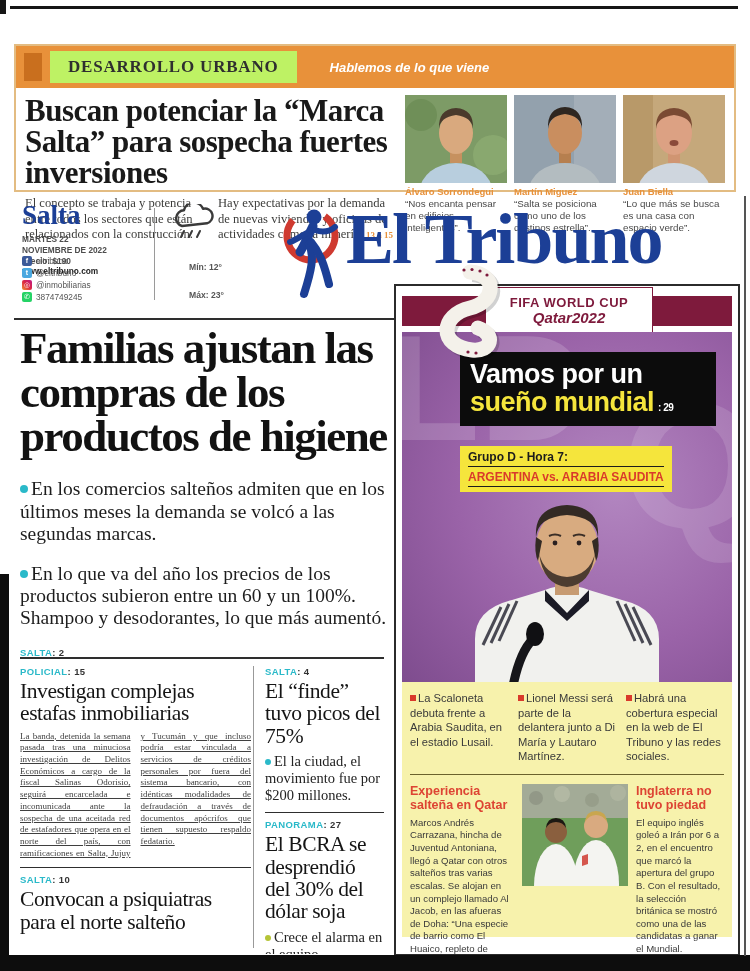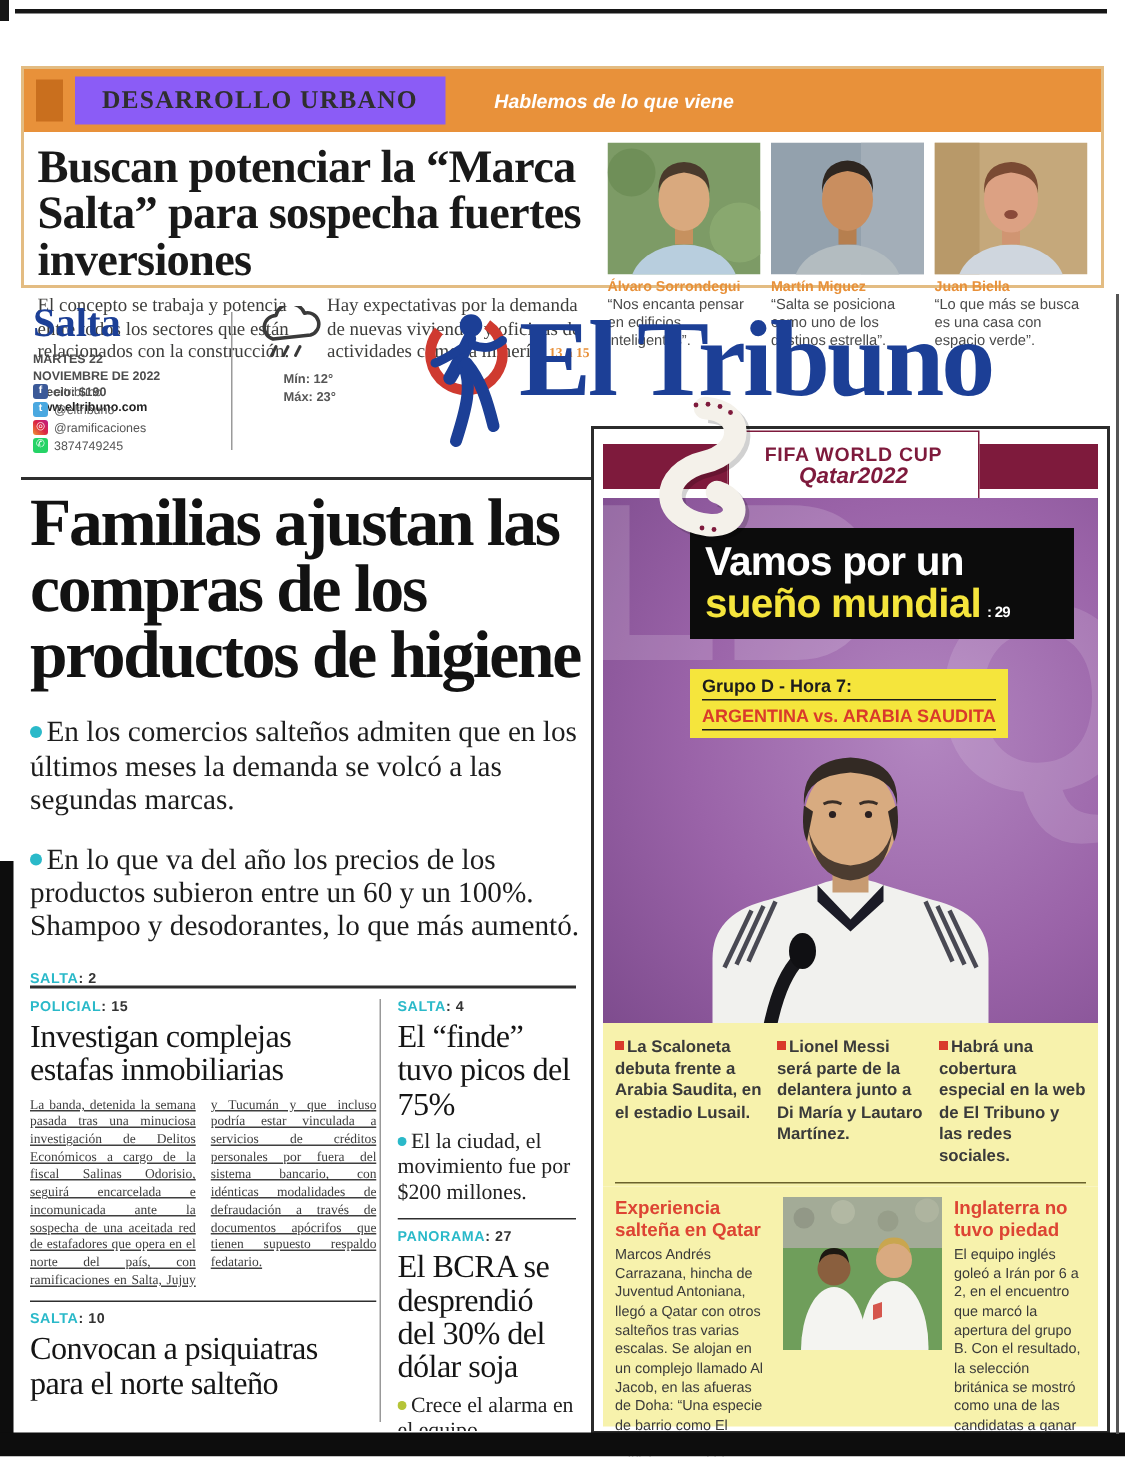--- a/index.html
+++ b/index.html
@@ -16,21 +16,21 @@
   .art-topline{position:absolute;left:10px;top:6px;width:728px;height:3px;background:#161616;}
   .art-topnub{position:absolute;left:0;top:0;width:6px;height:14px;background:#161616;}
   .art-left{position:absolute;left:0;top:574px;width:9px;height:382px;background:#0d0d0d;z-index:40;}
   .art-bottom{position:absolute;left:0;top:955px;width:750px;height:16px;background:#0d0d0d;z-index:40;}
   .art-right{position:absolute;left:744px;top:196px;width:2px;height:760px;background:#555;z-index:40;}
 
   
   .topstory{position:absolute;left:14px;top:44px;width:722px;height:148px;border:2px solid var(--border-tan,#E3BC82);background:#fff;}
   .banner{position:relative;height:42px;background:var(--accent-orange,#E8913A);display:flex;align-items:center;}
   .banner-chip{width:18px;height:28px;background:#c96f1e;margin-left:8px;}
-  .banner-tab{background:#8b5cf6;height:28px;margin-left:8px;padding:16px 18px;display:flex;align-items:center;
+  .banner-tab{background:#bef264;height:28px;margin-left:8px;padding:16px 18px;display:flex;align-items:center;
     font-family:"Liberation Serif","DejaVu Serif",serif;font-weight:700;font-size:17px;letter-spacing:.8px;color:#2f2f2f;}
   .banner-tagline{color:#fff;font-style:italic;font-weight:700;font-size:13px;margin-left:33px;}
   .ts-body{display:flex;padding:7px 9px 5px;}
   .ts-left{width:392px;padding-right:8px;}
   .ts-head{font-family:"Liberation Serif","DejaVu Serif",serif;font-weight:700;font-size:31px;line-height:1.0;
     letter-spacing:-0.5px;color:#191919;}
   .ts-decks{display:flex;gap:14px;margin-top:8px;}
   .ts-deck{flex:1;font-family:"Liberation Serif","DejaVu Serif",serif;font-size:12.6px;line-height:1.25;color:#3d3d3b;}
   .ts-pageref{color:var(--accent-orange,#E8913A);font-size:9px;font-weight:700;}
   .ts-right{flex:1;display:flex;gap:7px;}
@@ -45,21 +45,21 @@
     font-weight:700;font-size:27px;color:var(--navy,#1C3F96);}
   .mh-small{position:absolute;left:8px;top:38px;width:125px;font-size:8.3px;font-weight:700;color:#4c4c4c;line-height:1.3;}
   .mh-web{color:#222;}
   .mh-socials{position:absolute;left:8px;top:59px;font-size:8.3px;color:#555;line-height:1.45;}
   .soc-row{display:flex;align-items:center;gap:4px;}
   .soc-ico{width:10px;height:10px;border-radius:2px;color:#fff;font-size:7px;font-weight:700;
     display:inline-flex;align-items:center;justify-content:center;}
   .soc-fb{background:#3b5998;} .soc-tw{background:#4aa8e0;} .soc-ig{background:linear-gradient(45deg,#f09433,#dc2743,#bc1888);} .soc-wa{background:#25d366;}
   .mh-div{position:absolute;left:140px;top:12px;width:1px;height:92px;background:#9a9a9a;}
   .mh-weather{position:absolute;left:158px;top:8px;width:70px;}
-  .mh-temp{font-size:8.6px;font-weight:700;color:#555;margin-top:2px;padding-left:17px;}
+  .mh-temp{font-size:8.6px;font-weight:700;color:#555;margin-top:18px;padding-left:17px;}
   .runner-logo{position:absolute;left:268px;top:8px;}
   .mh-title{position:absolute;left:332px;top:2px;font-family:"Liberation Serif","DejaVu Serif",serif;
     font-weight:700;font-size:72px;letter-spacing:-2px;color:var(--navy,#1C3F96);}
   .mh-rule{position:absolute;left:14px;top:318px;width:722px;height:2px;background:#2e2e2e;}
   .qatar-emblem{position:absolute;left:408px;top:262px;z-index:6;}
 
   
   .lead{position:absolute;left:20px;top:326px;width:372px;}
   .lead-head{font-family:"Liberation Serif","DejaVu Serif",serif;font-weight:700;font-size:45px;
     line-height:0.98;letter-spacing:-1.5px;color:#121212;}
@@ -100,21 +100,21 @@
   .title-box{position:absolute;left:58px;top:20px;width:256px;background:#0c0c0c;padding:8px 10px 9px;}
   .tb-l1{color:#fff;font-weight:700;font-size:27px;letter-spacing:-0.5px;line-height:1.05;}
   .tb-l2{color:var(--bright-yellow,#F5E53C);font-weight:700;font-size:27px;letter-spacing:-0.5px;line-height:1.05;}
   .tb-pg{color:#fff;font-weight:700;font-size:10px;margin-left:4px;}
   .group-box{position:absolute;left:58px;top:114px;width:212px;background:var(--bright-yellow,#F5E53C);padding:4px 8px 5px;}
   .gb-l1{font-size:12px;font-weight:700;color:#1c1c1c;border-bottom:1.5px solid #1c1c1c;padding-bottom:2px;}
   .gb-l2{font-size:12px;font-weight:700;color:var(--red,#D93A2B);padding-top:3px;border-bottom:1.5px solid #1c1c1c;padding-bottom:2px;}
   .caption{margin:0 6px;background:var(--pale-yellow,#F7F2AC);padding:6px 8px 3px;font-size:11.3px;font-weight:700;color:#4a452a;}
   .cap-credit{font-size:7.5px;color:#8a8468;font-weight:400;margin-left:2px;}
   .wc-bullets{margin:0 6px;background:var(--pale-yellow,#F7F2AC);display:flex;gap:10px;padding:9px 8px 8px;}
-  .wcb{flex:1;font-size:11.2px;line-height:1.3;color:#3a3a3a;font-weight:700;}
+  .wcb{flex:1;font-size:11.2px;line-height:1.3;color:#3a3a3a;font-weight:400;}
   .sq{display:inline-block;width:6px;height:6px;background:var(--red,#D93A2B);margin-right:2px;vertical-align:1px;}
   .wc-hr-wrap{margin:0 6px;background:var(--pale-yellow,#F7F2AC);padding:2px 8px;}
   .wc-hr{border:none;border-top:1.5px solid #6b622c;}
   .wc-bottom{margin:0 6px;background:var(--pale-yellow,#F7F2AC);display:flex;gap:8px;padding:7px 8px 12px;height:160px;}
   .qexp{width:104px;}
   .red-h{color:#DD4433;font-weight:700;font-size:12.5px;line-height:1.15;margin-bottom:4px;}
   .tiny-body{font-size:9.6px;line-height:1.32;color:#3a3a3a;}
   .rightzone{flex:1;display:flex;flex-direction:column;}
   .rz-row1{display:flex;gap:8px;}
   .eng-photo{width:106px;height:102px;display:block;flex:none;}
@@ -197,21 +197,21 @@
       <div class="soc-row">
           <span class="soc-ico soc-fb">f</span>
           <span>eltribuno</span>
         </div>
       <div class="soc-row">
           <span class="soc-ico soc-tw">t</span>
           <span>@eltribuno</span>
         </div>
       <div class="soc-row">
           <span class="soc-ico soc-ig">◎</span>
-          <span>@ramificaciones</span>
+          <span>@inmobiliarias</span>
         </div>
       <div class="soc-row">
           <span class="soc-ico soc-wa">✆</span>
           <span>3874749245</span>
         </div>
     </div>
     <div class="mh-div"></div>
     <div class="mh-weather">
       <svg width="46" height="36" viewBox="0 0 46 36">
         <path d="M10,22 a8,8 0 0 1 2,-15.7 a10,10 0 0 1 19,-1.5 a7.5,7.5 0 0 1 4,14.5 z" fill="none" stroke="#3a3a3a" stroke-width="2.4" stroke-linejoin="round"></path>

